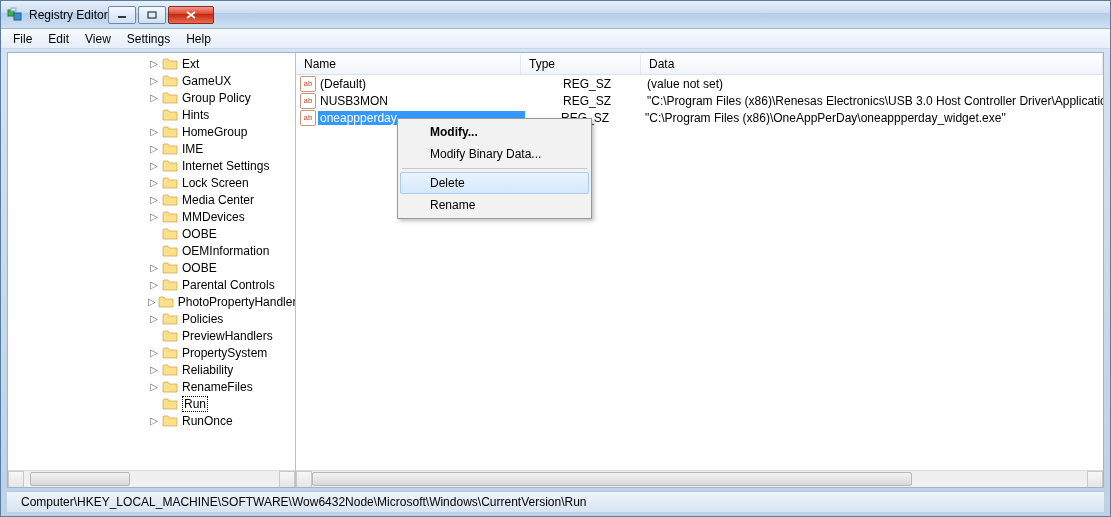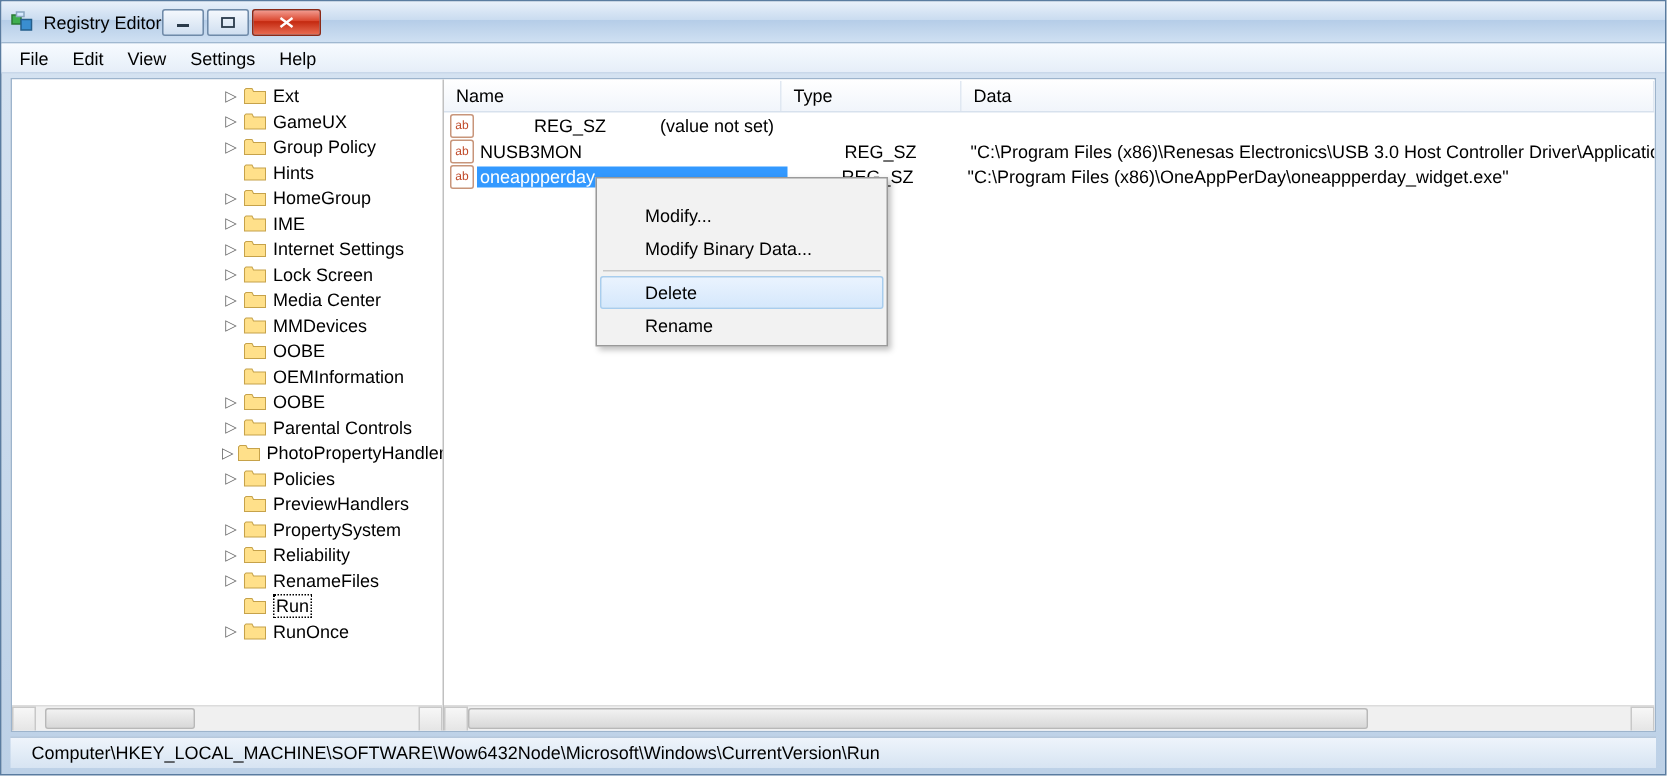--- a/index.html
+++ b/index.html
@@ -163,21 +163,21 @@
     border:1px solid #9a9a9a;
     box-shadow:2px 2px 4px rgba(0,0,0,0.25);
     padding:2px;
     z-index:10;
   }
   .cm-item {
     padding:4px 8px 4px 30px;
     color:#000;
     cursor:pointer;
   }
-  .cm-item.bold{font-weight:normal;margin-top:12px;}
+  .cm-item.bold{font-weight:bold;}
   .cm-item.hover{
     background:linear-gradient(#eaf3fe,#d5e8fc);
     border:1px solid #a8cdee;
     border-radius:2px;
     padding:3px 7px 3px 29px;
   }
   .cm-sep{height:1px; background:#c8c8c8; margin:3px 2px;}
 
   .statusbar {
     height:21px;
@@ -401,20 +401,21 @@
 
     <div class="list-pane">
       <div class="list-header">
         <div class="col-h col-name">Name</div>
         <div class="col-h col-type">Type</div>
         <div class="col-h col-data">Data</div>
       </div>
       <div class="list-body" id="list-body">
           <div class="list-row">
             <span class="val-icon">ab</span>
+            <span class="c-name">(Default)</span>
             <span class="c-type">REG_SZ</span>
             <span class="c-data">(value not set)</span>
           </div>
           <div class="list-row">
             <span class="val-icon">ab</span>
             <span class="c-name">NUSB3MON</span>
             <span class="c-type">REG_SZ</span>
             <span class="c-data">"C:\Program Files (x86)\Renesas Electronics\USB 3.0 Host Controller Driver\Applicatio</span>
           </div>
           <div class="list-row selected">

